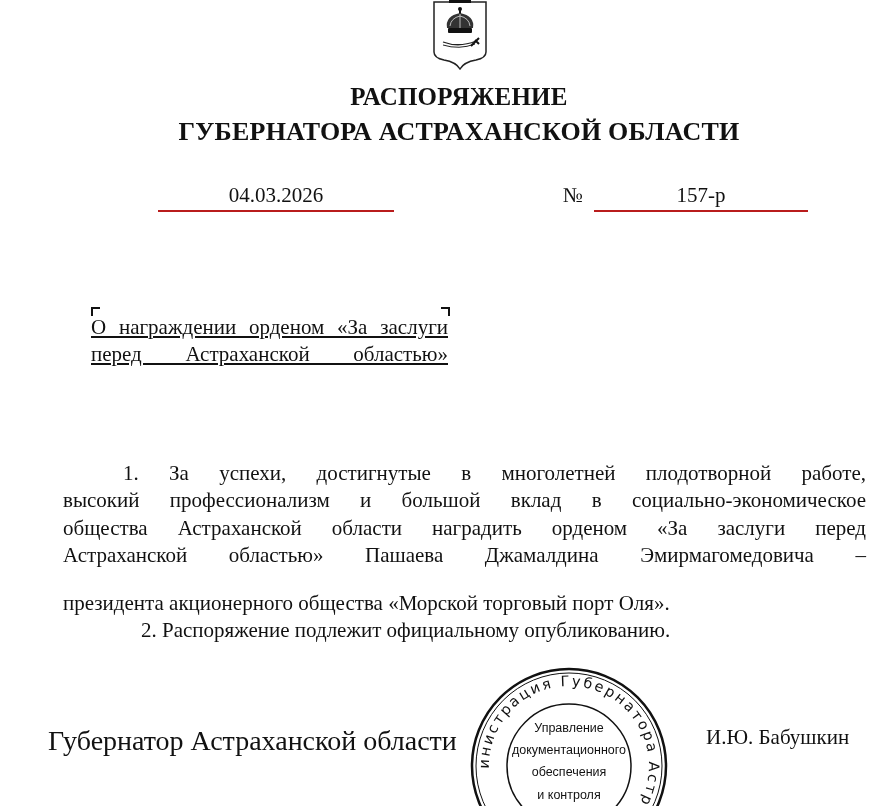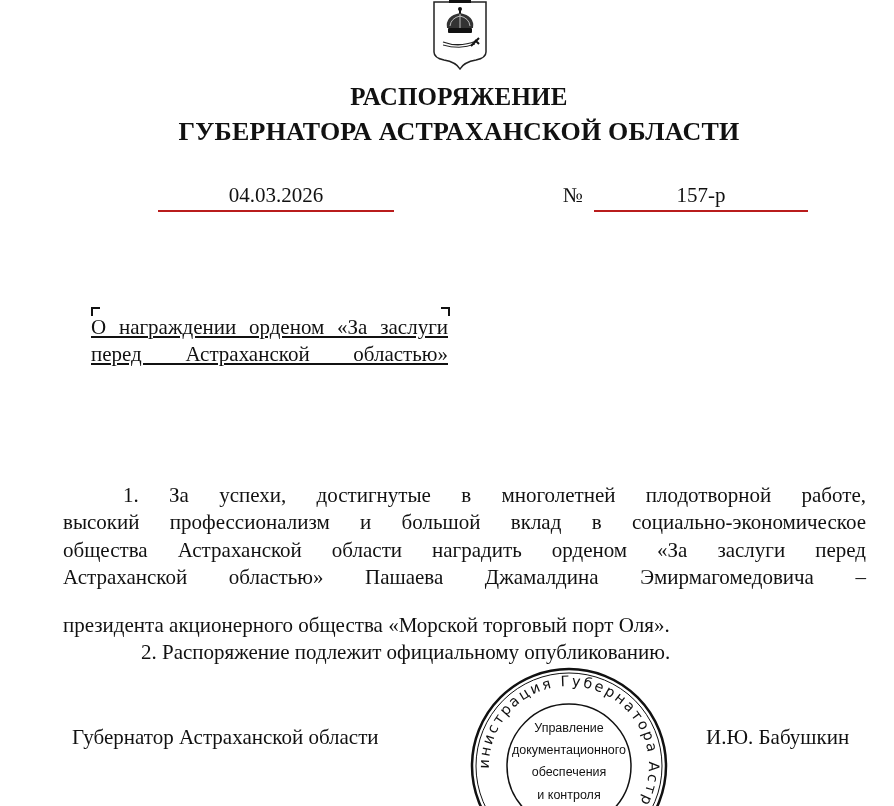--- a/index.html
+++ b/index.html
@@ -13,28 +13,28 @@
   .field { font-size:21px; text-align:center; border-bottom:2px solid #b91c1c; height:28px; line-height:26px; }
   .date { left:158px; top:182px; width:236px; }
   .numsign { left:563px; top:182px; font-size:21px; line-height:26px; }
   .num { left:594px; top:182px; width:214px; }
   .bracket { width:7px; height:7px; border-color:#111; border-style:solid; border-width:0; }
   .bl { left:91px; top:307px; border-top-width:2px; border-left-width:2px; }
   .br { left:441px; top:307px; border-top-width:2px; border-right-width:2px; }
   .subject { left:91px; top:314px; width:357px; font-size:21px; line-height:26.5px; text-align:justify;text-decoration:underline; }
   .subject span { display:block; }
   .subject .j { text-align:justify; text-align-last:justify; }
-  .body { left:63px; top:482px; width:803px; font-size:21px; line-height:27.3px; }
+  .body { left:63px; top:460px; width:803px; font-size:21px; line-height:27.3px; }
   .para { text-indent:60px; margin:0; }
   .para .ln { display:block; text-align:justify; text-align-last:justify; }
   .para .ln:first-child { text-indent:60px; }
   .para .ln.indent0 { text-indent:0; }
   .para .ln.last { text-align-last:left;margin-top:21px; }
   .p2 { text-indent:78px; margin:0; }
-  .sig-left { left:72px; top:725px; font-size:21px; }
+  .sig-left { left:48px; top:725px; font-size:28px; }
   .sig-right { left:706px; top:725px; font-size:21px; }
   .stamp { left:469px; top:666px; width:200px; height:200px; }
 </style>
 </head>
 <body>
 
 <div class="abs emblem">
   <svg width="58" height="70" viewBox="0 0 58 70">
     <path d="M3 2 H55 V52 Q55 58 45 60 Q33 62 29 69 Q25 62 13 60 Q3 58 3 52 Z" fill="#fff" stroke="#222" stroke-width="1.5"></path>
     <rect x="18" y="0" width="22" height="3" fill="#111"></rect>

